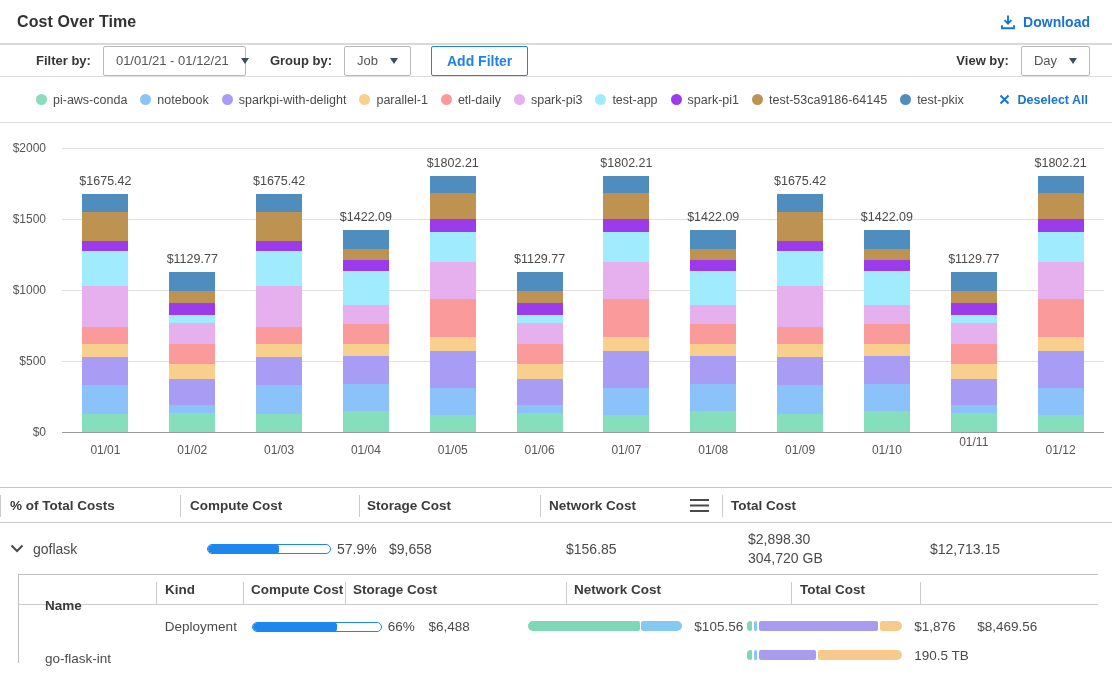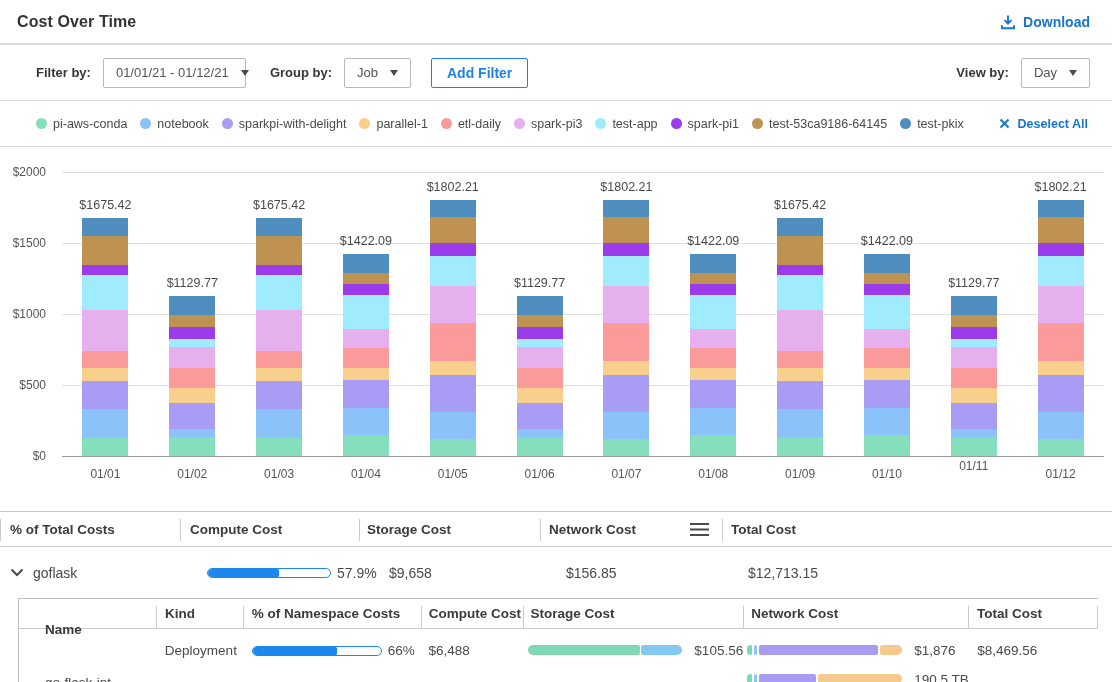--- a/index.html
+++ b/index.html
@@ -7,21 +7,21 @@
     font-family:"Liberation Sans","DejaVu Sans",sans-serif; color:#4a4a4a; }
 
   
   .topbar { height:45px; display:flex; align-items:center; justify-content:space-between;
     padding:0 22px 0 17px; border-bottom:2px solid #d9d9d9; }
   .topbar h1 { font-size:16px; font-weight:bold; color:#333; letter-spacing:.1px; }
   .download { display:flex; align-items:center; gap:7px; color:#1774d1; font-weight:bold;
     font-size:14px; cursor:pointer; }
 
   
-  .toolbar { height:56px; display:flex; align-items:center; gap:12px;
+  .toolbar { height:32px; display:flex; align-items:center; gap:12px;
     padding:0 22px 0 36px; border-bottom:1px solid #ddd; font-size:13px; }
   .lbl { font-weight:bold; color:#363636; white-space:nowrap; }
   .select { height:30px; border:1px solid #b9b9b9; border-radius:2px; background:#fff;
     display:flex; align-items:center; gap:12px; padding:0 12px; color:#555; cursor:pointer; white-space:nowrap; }
   .select.date { width:143px; justify-content:space-between; }
   .caret { width:0; height:0; border-left:4.5px solid transparent; border-right:4.5px solid transparent;
     border-top:6px solid #3e4e5a; }
   .btn-add { height:30px; border:1px solid #1e82e8; border-radius:2px; background:#fff;
     color:#1e82e8; font-weight:bold; font-size:14px; padding:0 15px; margin-left:8px; cursor:pointer;text-align:center; }
   .spacer { flex:1; }
@@ -373,28 +373,31 @@
       <span>goflask</span>
     </div>
     <div class="mt-c2 pct-cell" style="padding-left:8px">
       <span class="pbar" style="width:124px">
           <span class="fill" id="nsFill" style="width: 57.9%;"></span>
         </span>
       <span>57.9%</span>
     </div>
     <div class="mt-c3">$9,658</div>
     <div class="mt-c4">$156.85</div>
+    <div class="mt-c5 two-line">
+      <div>$2,898.30</div>
+      <div>304,720 GB</div>
+    </div>
     <div class="mt-c6">$12,713.15</div>
   </div>
 
   <div class="sub">
     <div class="sub-head">
       <div class="th st-c1">Name</div>
       <div class="th st-c2 sep">Kind</div>
-      <div class="th st-c3 sep">% of Namespace Costs</div>
       <div class="th st-c4 sep">Compute Cost</div>
       <div class="th st-c5 sep">Storage Cost</div>
       <div class="th st-c6 sep">Network Cost</div>
       <div class="th st-c7 sep endsep">Total Cost</div>
     </div>
 
     <div class="sub-row">
       <div class="st-c1 cell">go-flask-int</div>
       <div class="st-c2 cell">Deployment</div>
       <div class="st-c3 pct-cell" style="padding-left:9px">

